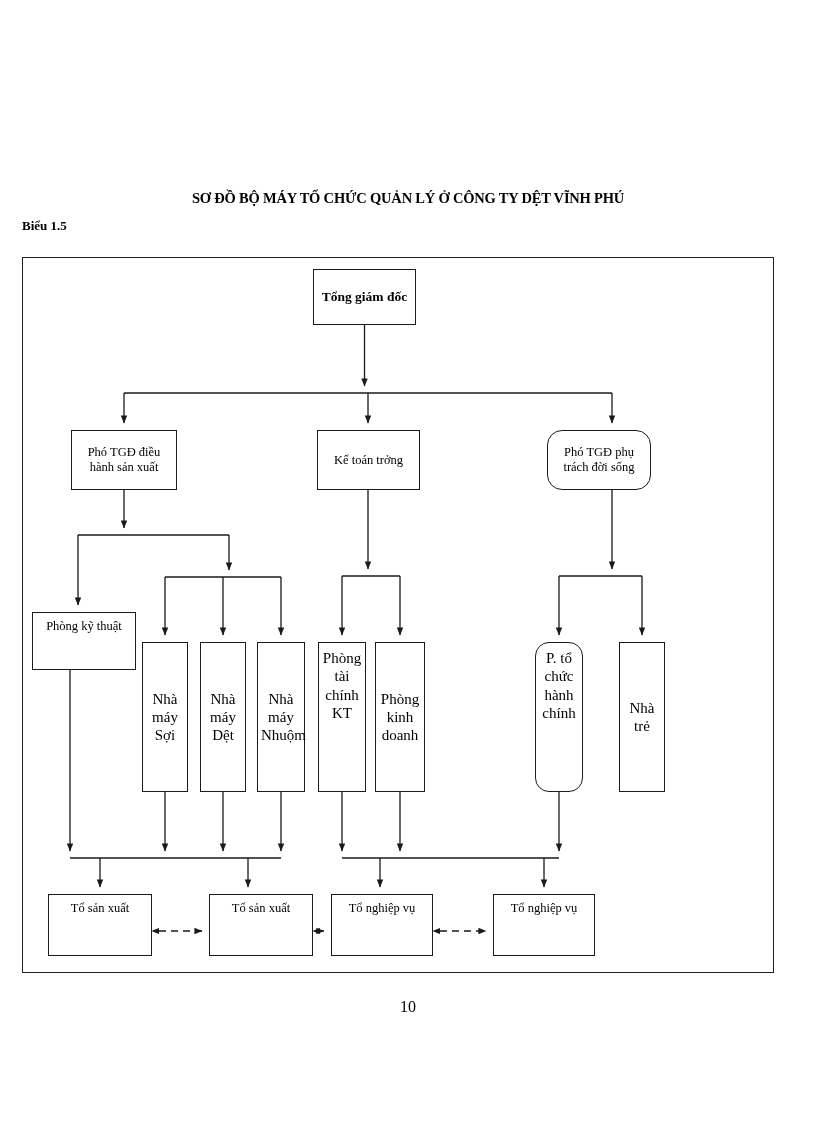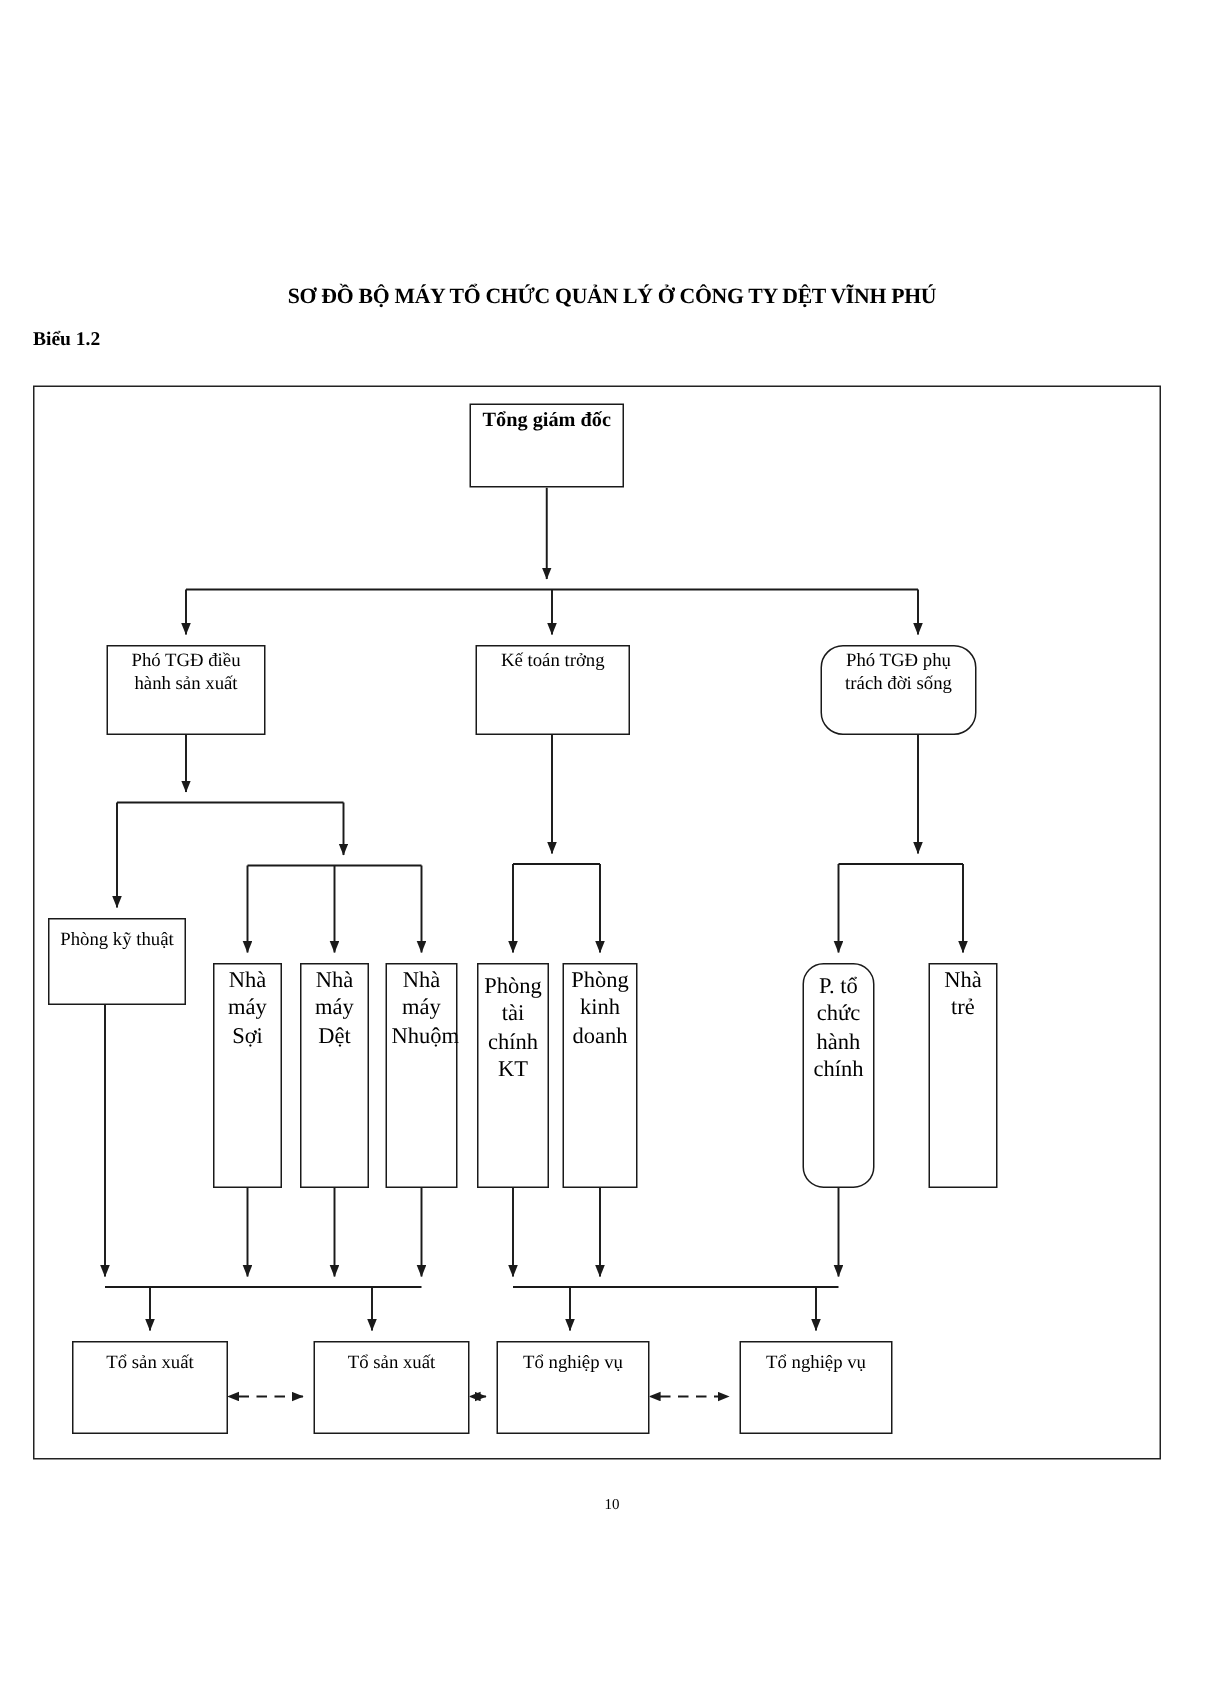--- a/index.html
+++ b/index.html
@@ -37,21 +37,21 @@
     top: 218px;
     font-size: 13px;
     font-weight: bold;
   }
   .page-number {
     position: absolute;
     left: 0;
     top: 998px;
     width: 816px;
     text-align: center;
-    font-size: 10px;
+    font-size: 16px;
   }
 
   
   .frame {
     position: absolute;
     left: 22px;
     top: 257px;
     width: 752px;
     height: 716px;
     border: 1.3px solid #222;
@@ -68,21 +68,21 @@
     pointer-events: none;
   }
 
   
   .node {
     position: absolute;
     box-sizing: border-box;
     border: 1.3px solid #1a1a1a;
     background: #ffffff;
     display: flex;
-    align-items: flex-start;
+    align-items: center;
     justify-content: center;
     text-align: center;
     line-height: 1.18;
     font-size: 12.5px;
     padding: 2px 3px;
   }
   .node.top-align {
     align-items: flex-start;
     padding-top: 6px;
   }
@@ -99,21 +99,21 @@
     font-size: 15px;
     line-height: 1.22;
   }
 </style>
 </head>
 <body>
 
 <div id="page">
 
   <div class="doc-title">SƠ ĐỒ BỘ MÁY TỔ CHỨC QUẢN LÝ Ở CÔNG TY DỆT VĨNH PHÚ</div>
-  <div class="fig-label">Biểu 1.2</div>
+  <div class="fig-label">Biểu 1.5</div>
 
   <div class="frame"></div>
 
   <svg id="wires" viewBox="0 0 816 1123" xmlns="http://www.w3.org/2000/svg">
     <defs>
       <marker id="ah" markerWidth="9" markerHeight="9" refX="7.6" refY="3.2" orient="auto" markerUnits="userSpaceOnUse">
         <path d="M0,0 L8,3.2 L0,6.4 z" fill="#1a1a1a"></path>
       </marker>
       <marker id="ahr" markerWidth="9" markerHeight="9" refX="0.4" refY="3.2" orient="auto-start-reverse" markerUnits="userSpaceOnUse">
         <path d="M0,0 L8,3.2 L0,6.4 z" fill="#1a1a1a"></path>
@@ -182,21 +182,21 @@
   <div class="node" style="left:71px; top:430px; width:106px; height:60px;">
     <span class="lbl">Phó TGĐ điều
 hành sản xuất</span>
   </div>
 
   <div class="node" style="left:547px; top:430px; width:104px; height:60px;border-radius:15px;">
     <span class="lbl">Phó TGĐ phụ
 trách đời sống</span>
   </div>
 
-  <div class="node top-align" style="left:32px; top:612px; width:92px; height:58px;">
+  <div class="node top-align" style="left:32px; top:612px; width:104px; height:58px;">
     <span class="lbl">Phòng kỹ thuật</span>
   </div>
 
   <div class="node narrow" style="left:142px; top:642px; width:46px; height:150px;">
     <span class="lbl">Nhà
 máy
 Sợi</span>
   </div>
 
   <div class="node narrow" style="left:200px; top:642px; width:46px; height:150px;">

